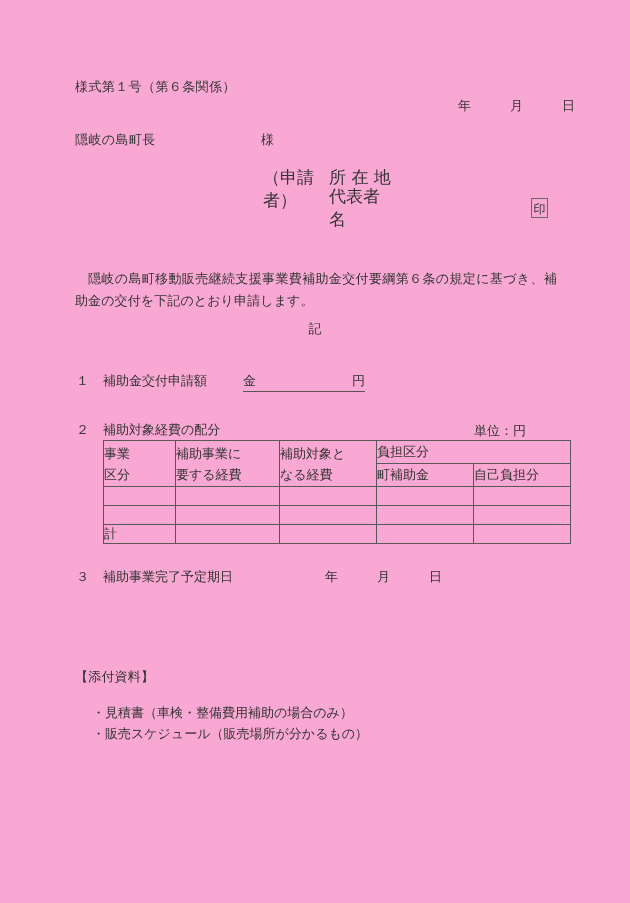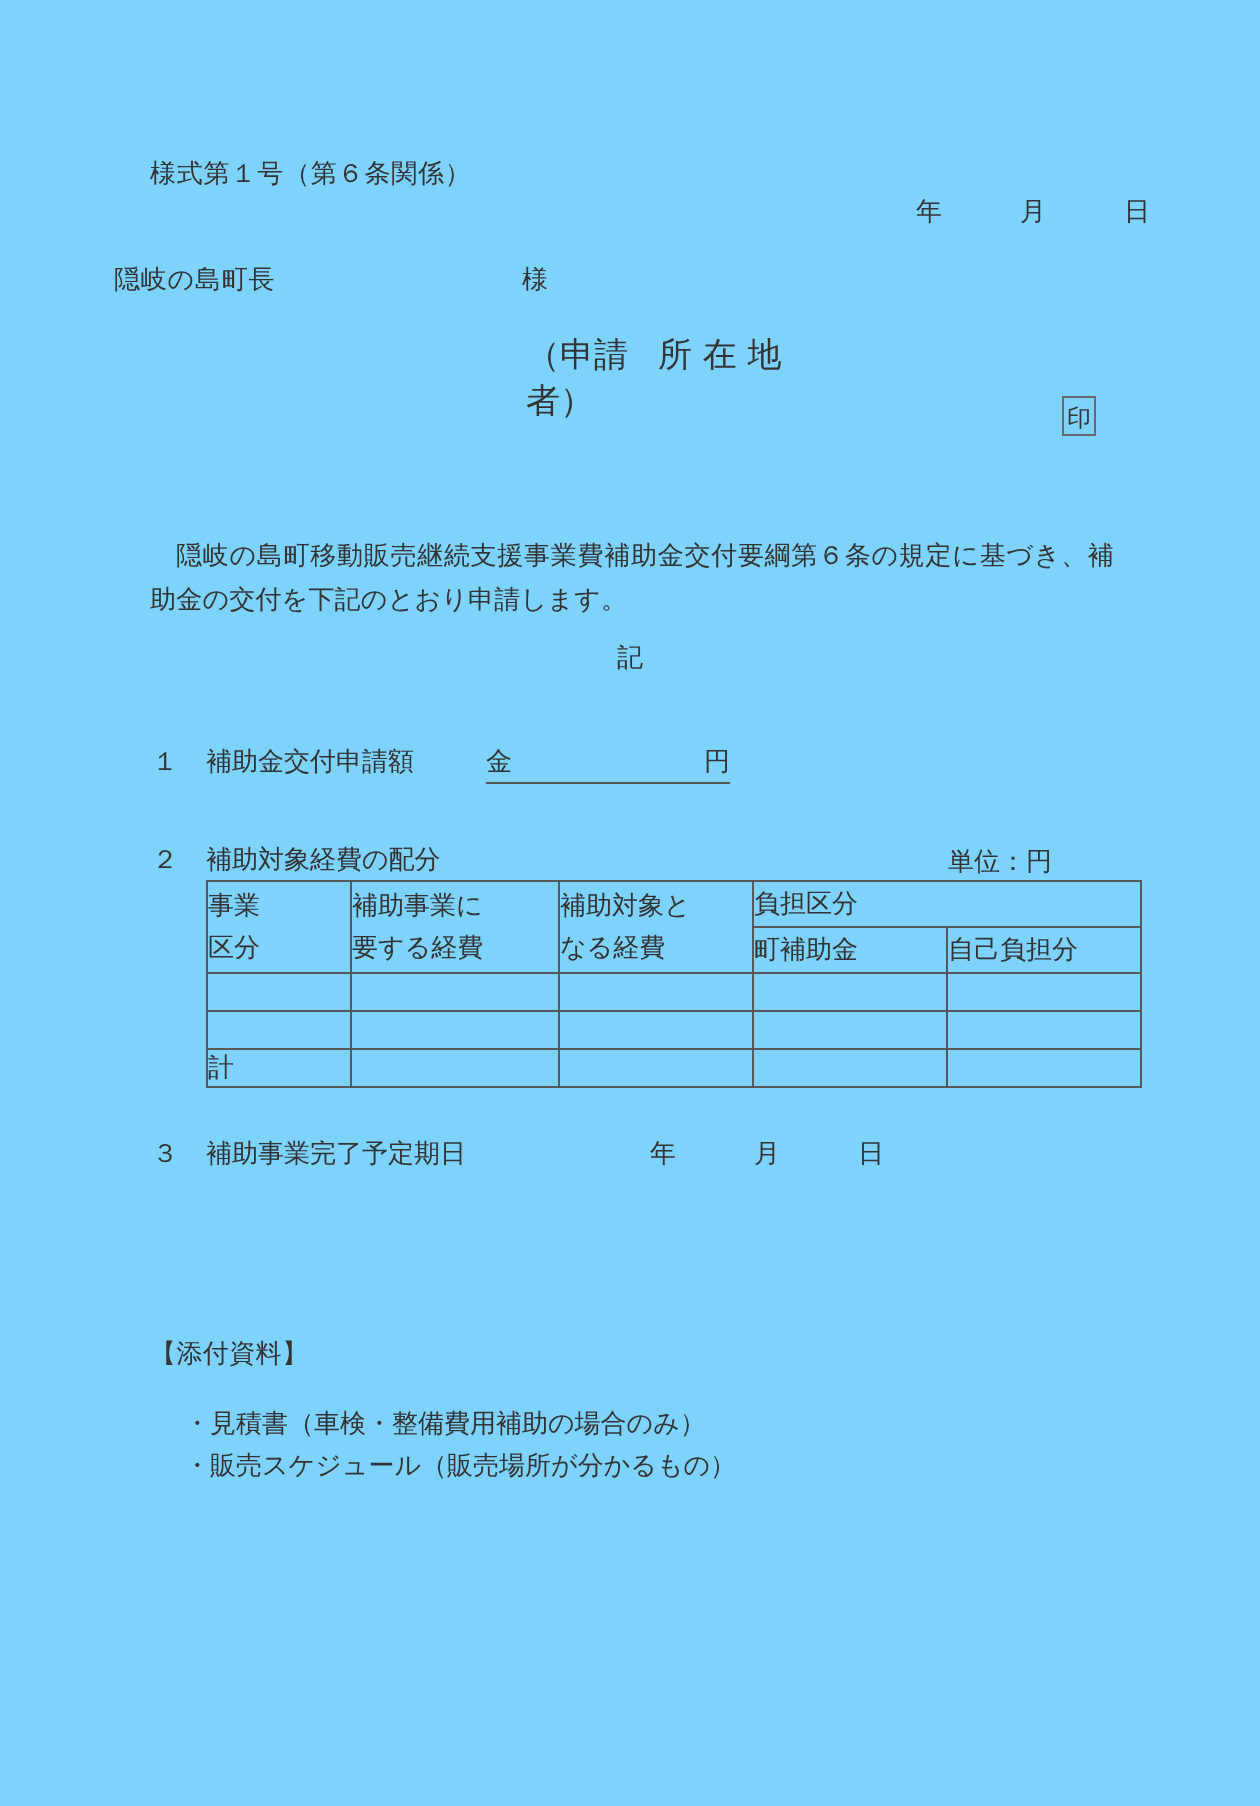--- a/index.html
+++ b/index.html
@@ -12,27 +12,27 @@
     width: 630px;
     height: 903px;
     position: relative;
     font-family: "DejaVu Serif", "Liberation Serif", serif;
     color: #333333;
     overflow: hidden;
   }
   .page {
     position: absolute;
     inset: 0;
-    background: #7dd3fc;
+    background: #f9a8d4;
   }
   
   .abs { position: absolute; white-space: pre; }
   .t-form-no   { left: 75px;  top: 78px;  font-size: 13px; letter-spacing: 0.4px; }
   .t-dateline  { left: 458px; top: 97px;  font-size: 13px; }
-  .t-addressee { left: 57px;  top: 131px; font-size: 13px; letter-spacing: 0.4px; }
+  .t-addressee { left: 75px;  top: 131px; font-size: 13px; letter-spacing: 0.4px; }
   .t-sama      { left: 261px; top: 131px; font-size: 13px; }
 
   .applicant-block { position: absolute; left: 263px; top: 166px; font-size: 17px; }
   .applicant-row { display: flex; align-items: baseline; height: 19px; }
   .applicant-tag { width: 66px; }
   .applicant-label {
     width: 62px;
     display: inline-flex;
     justify-content: space-between;
   }
@@ -140,20 +140,24 @@
 
   <div class="abs t-dateline">年　　　月　　　日</div>
 
   <div class="abs t-addressee">隠岐の島町長</div>
   <div class="abs t-sama">様</div>
 
   <div class="applicant-block">
     <div class="applicant-row">
       <span class="applicant-tag">（申請者）</span>
       <span class="applicant-label">所 在 地</span>
+    </div>
+    <div class="applicant-row">
+      <span class="applicant-tag"></span>
+      <span class="applicant-label single">代表者名</span>
     </div>
   </div>
 
   <div class="seal-box">印</div>
 
 
   <div class="body-para">隠岐の島町移動販売継続支援事業費補助金交付要綱第６条の規定に基づき、補助金の交付を下記のとおり申請します。</div>
 
   <div class="abs t-ki">記</div>
 

